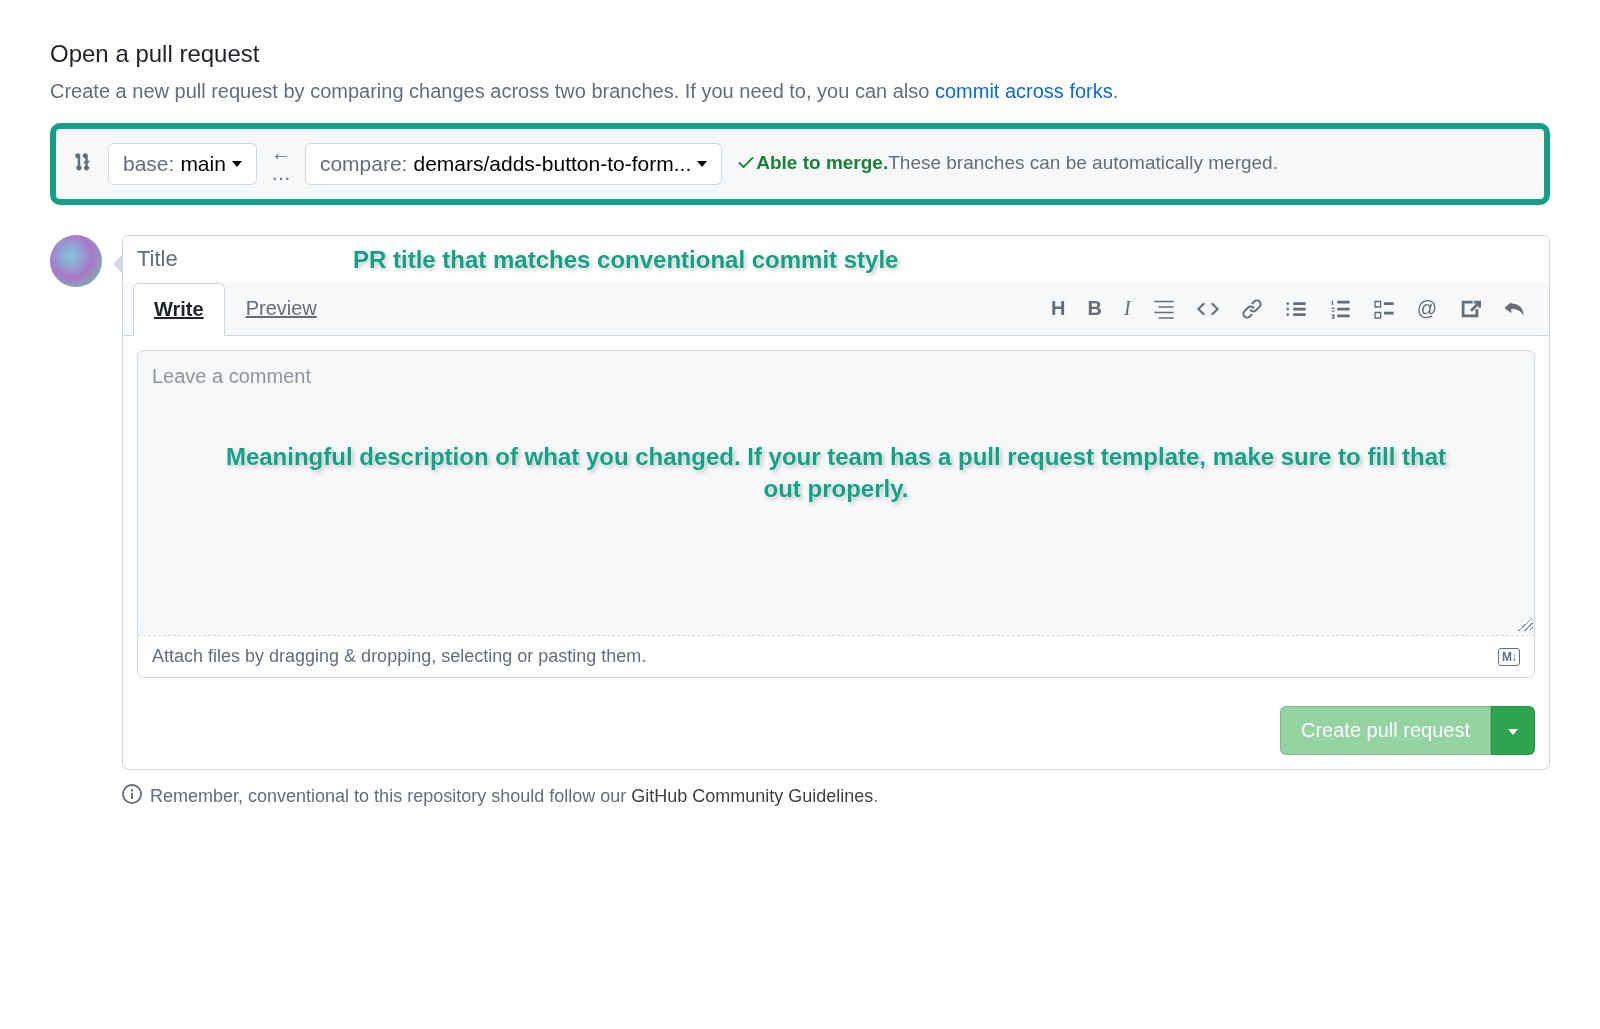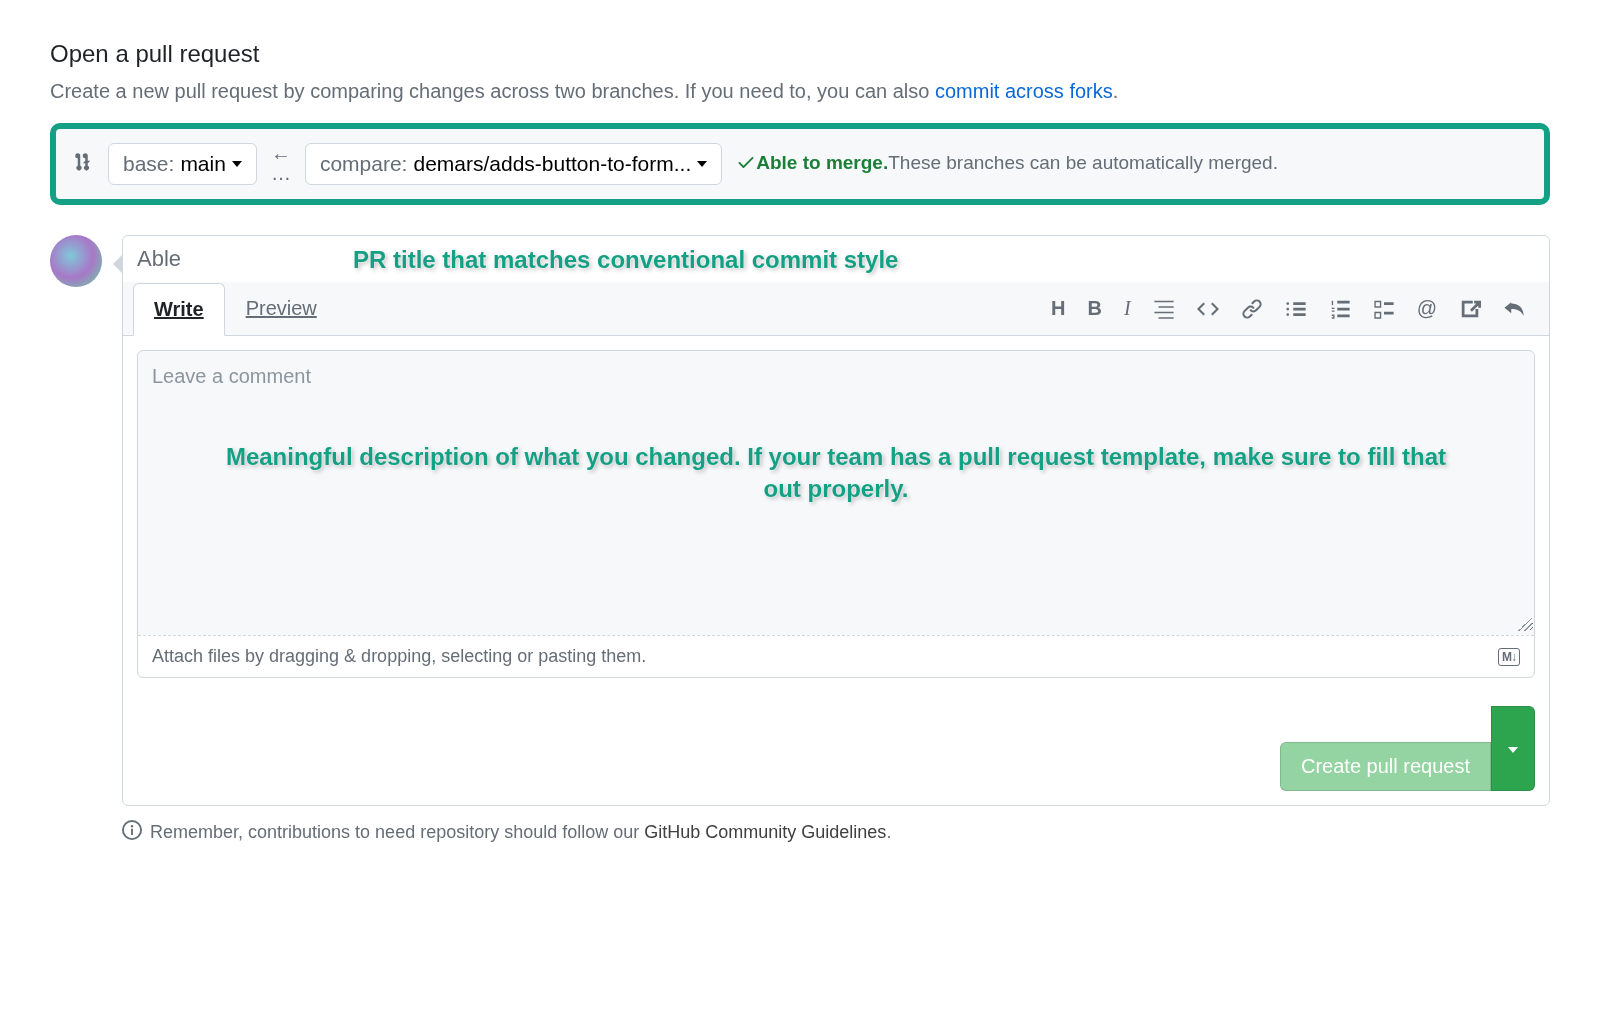--- a/index.html
+++ b/index.html
@@ -88,21 +88,20 @@
       padding: 14px; font-size: 20px; color: #7f1d1d; font-family: inherit; resize: vertical;
     }
     .textarea::placeholder { color: #8c959f; }
     .attach-row { border-top: 1px dashed #d0d7de; padding: 10px 14px; color: #656d76; font-size: 18px; display: flex; justify-content: space-between; align-items: center; background: #fff; border-radius: 0 0 6px 6px; }
     .md-badge { font-size: 12px; font-weight: 700; border: 1px solid #656d76; border-radius: 3px; padding: 1px 3px; letter-spacing: -1px; }
     .actions-row { display: flex; justify-content: flex-end; padding: 14px; }
     .btn-create {
       background: #94d3a2; color: #fff; border: 1px solid rgba(27,31,36,.15);
       border-radius: 6px 0 0 6px; padding: 12px 20px; font-size: 20px; font-weight: 500;
       cursor: pointer;
-      margin-top: 36px;
     }
     .btn-dd {
       background: #2da44e; color: #fff; border: 1px solid rgba(27,31,36,.15);
       border-radius: 0 6px 6px 0; padding: 12px 16px; cursor: pointer;
     }
     .footer-note { margin-top: 14px; color: #656d76; font-size: 18px; display: flex; align-items: center; gap: 8px; padding-left: 72px; }
     .footer-note a { color: #404040; text-decoration: none; }
     .caret-down { width: 0; height: 0; border-left: 5px solid transparent; border-right: 5px solid transparent; border-top: 6px solid currentColor; display: inline-block; }
     .annotation {
       color: #14a085;
@@ -163,21 +162,21 @@
     </span>
     <span class="merge-able">Able to merge.</span>
     <span class="merge-detail">These branches can be automatically merged.</span>
   </span>
 </div>
 
 <div class="main-row">
   <div class="avatar"></div>
   <div class="pr-box">
     <div class="title-row">
-      <span class="title-label">Able</span>
+      <span class="title-label">Title</span>
       <div class="annotation annotation-title">PR title that matches conventional commit style</div>
     </div>
 
     <div class="tabs-row">
       <div class="tab active">Write</div>
       <div class="tab">Preview</div>
 
       <div class="toolbar">
         <span class="toolbar-icon" style="font-weight:600;">H</span>
         <span class="toolbar-icon" style="font-weight:700;">B</span>
@@ -247,16 +246,16 @@
   </div>
 </div>
 
 <p class="footer-note">
   <span class="info-icon">
     <svg viewBox="0 0 16 16">
         <path fill="#656d76" d="M8 0a8 8 0 1 0 0 16A8 8 0 0 0 8 0zm0 1.5a6.5 6.5 0 1 1 0 13 6.5 6.5 0 0 1 0-13zM8 4a1 1 0 1 0 0 2 1 1 0 0 0 0-2zm-.75 3h1.5v5h-1.5z"></path>
       </svg>
   </span>
   <span>
-    <span>Remember, contributions to need repository should follow our </span>
+    <span>Remember, conventional to this repository should follow our </span>
     <a href="#">GitHub Community Guidelines</a><span>.</span>
   </span>
 </p>
 
 </body></html>

